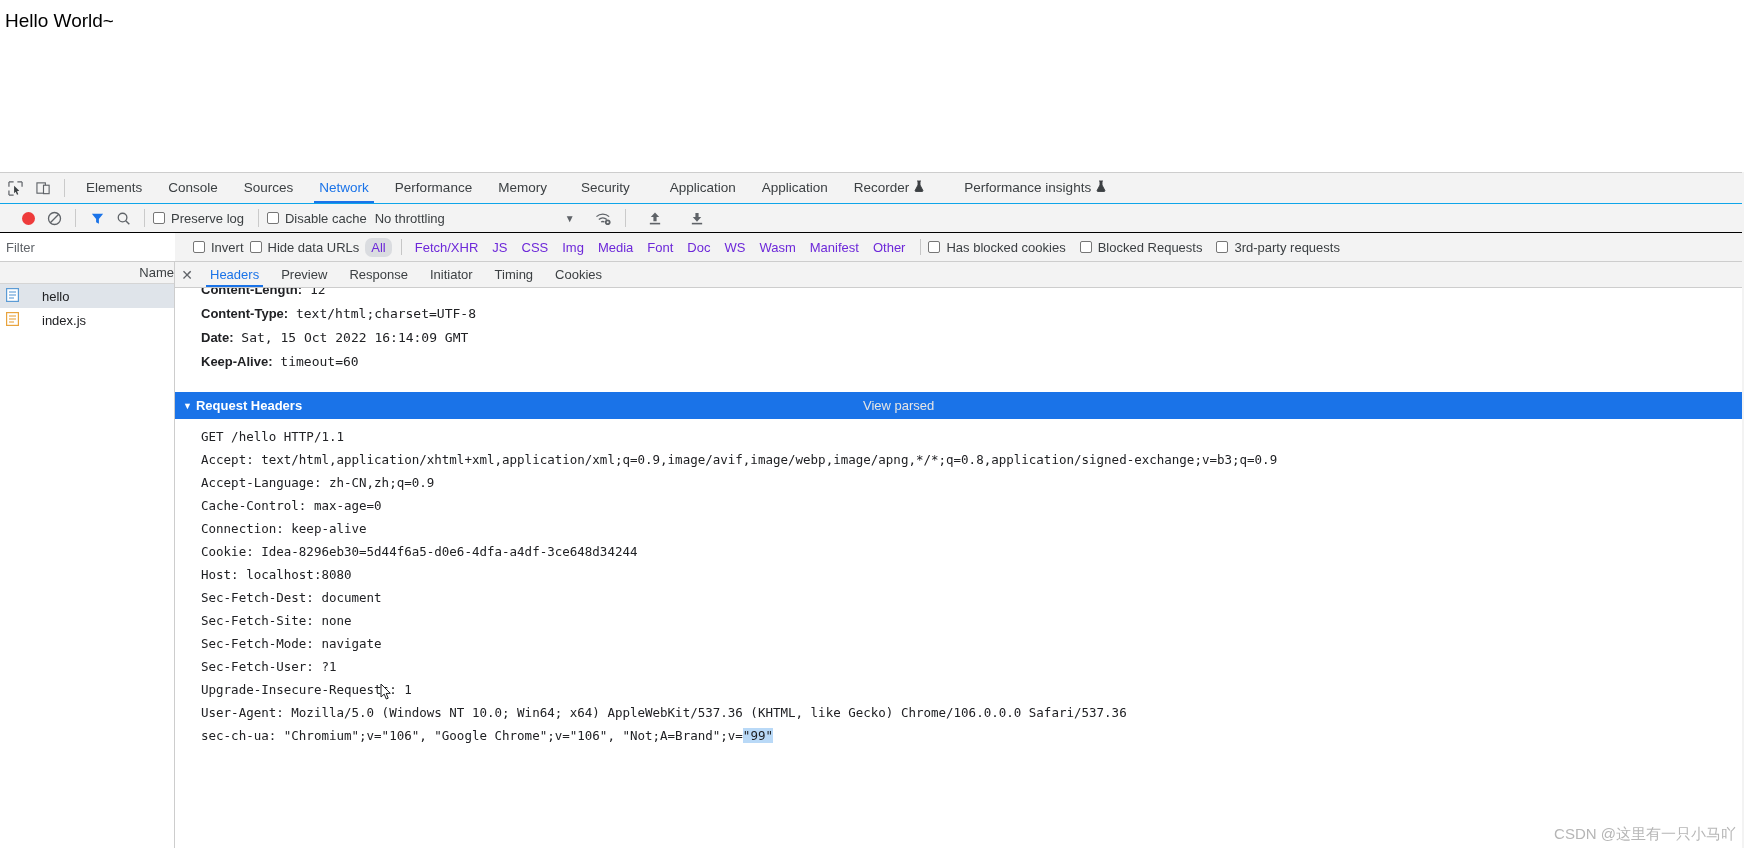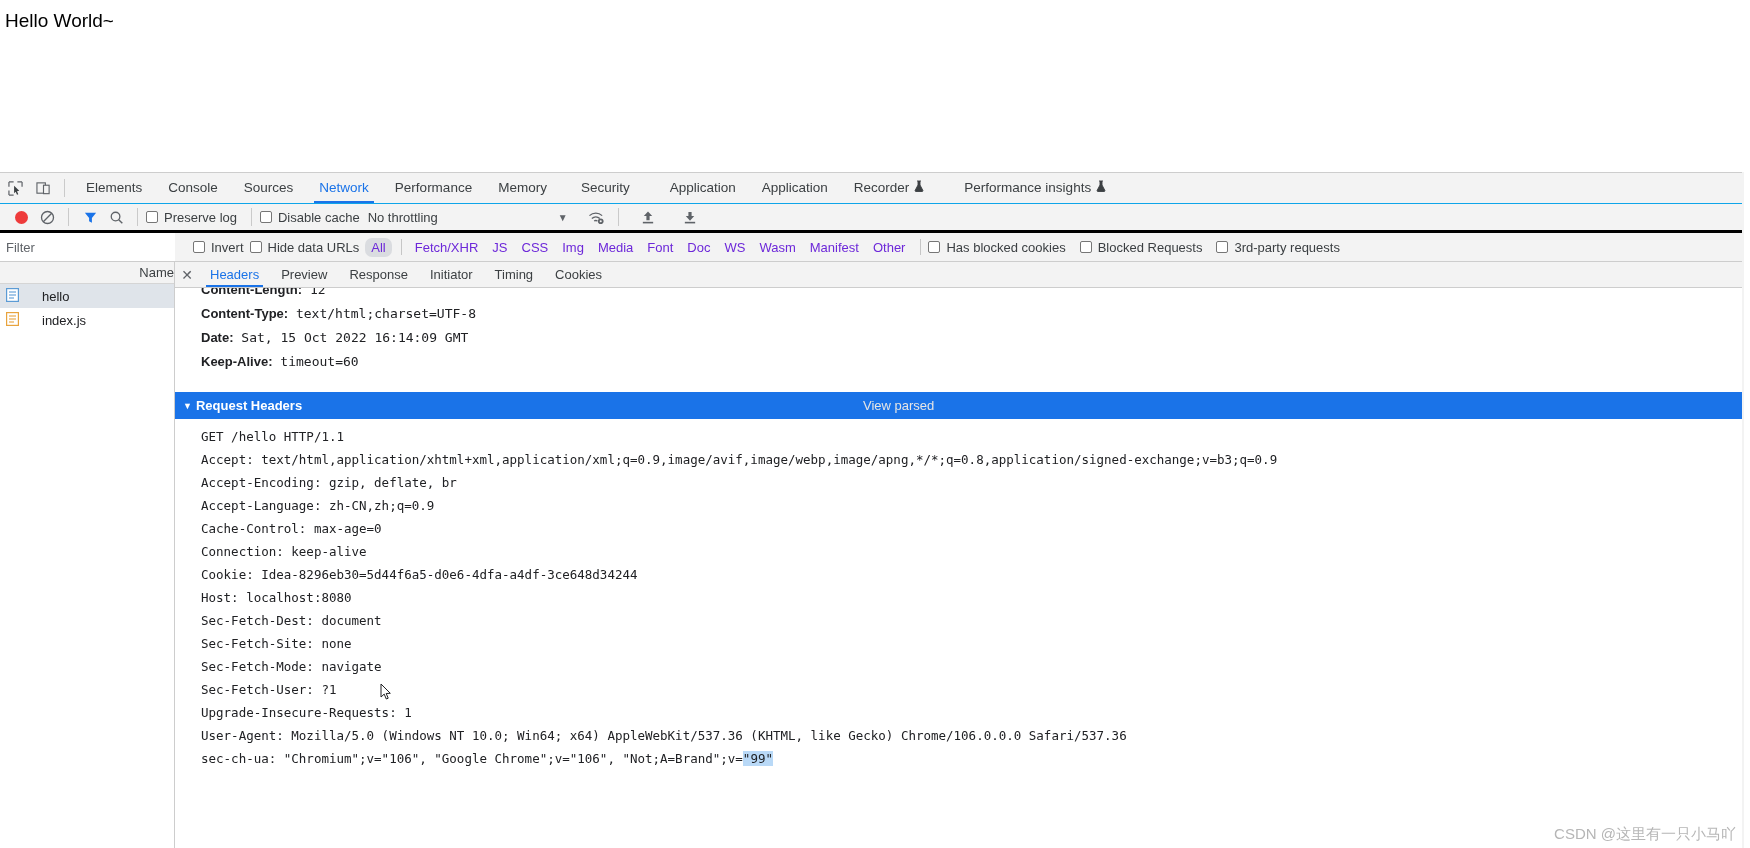--- a/index.html
+++ b/index.html
@@ -90,25 +90,25 @@
     height: 2px;
     background: #1a73e8;
   }
   .flask { display: inline-block; }
 
   
   .net-toolbar {
     position: relative;
     height: 29px;
     background: #f3f3f3;
-    border-bottom: 3px solid #000000;
-    display: flex;
-    align-items: center;
-    box-sizing: border-box;
-    padding-left: 8px;
+    border-bottom: 1px solid #000000;
+    display: flex;
+    align-items: center;
+    box-sizing: border-box;
+    padding-left: 15px;
   }
   .round-btn {
     width: 26px; height: 26px;
     display: flex; align-items: center; justify-content: center;
     cursor: pointer;
   }
   .rec-dot {
     width: 13px; height: 13px;
     border-radius: 50%;
     background: #ee3b3b;
@@ -591,21 +591,20 @@
             <div class="section-bar">
               <span class="tri">▼</span>
               <span>Request Headers</span>
               <span class="view-parsed">View parsed</span>
             </div>
 
             <div style="height:6px"></div>
 
             <div class="raw-line">GET /hello HTTP/1.1</div>
             <div class="raw-line">Accept: text/html,application/xhtml+xml,application/xml;q=0.9,image/avif,image/webp,image/apng,*/*;q=0.8,application/signed-exchange;v=b3;q=0.9</div>
-            <div class="raw-line">Accept-Encoding: gzip, deflate, br</div>
             <div class="raw-line">Accept-Language: zh-CN,zh;q=0.9</div>
             <div class="raw-line">Cache-Control: max-age=0</div>
             <div class="raw-line">Connection: keep-alive</div>
             <div class="raw-line">Cookie: Idea-8296eb30=5d44f6a5-d0e6-4dfa-a4df-3ce648d34244</div>
             <div class="raw-line">Host: localhost:8080</div>
             <div class="raw-line">Sec-Fetch-Dest: document</div>
             <div class="raw-line">Sec-Fetch-Site: none</div>
             <div class="raw-line">Sec-Fetch-Mode: navigate</div>
             <div class="raw-line">Sec-Fetch-User: ?1</div>
             <div class="raw-line">Upgrade-Insecure-Requests: 1</div>

